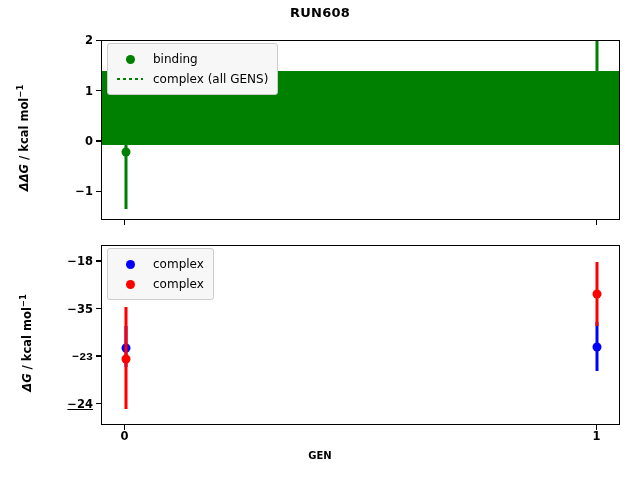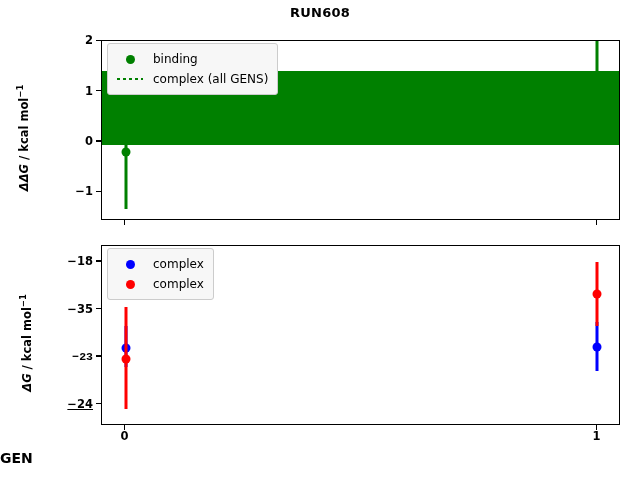--- a/index.html
+++ b/index.html
@@ -34,22 +34,22 @@
   }
 
   
   .ylabel{
     position:absolute;font-size:11.5px;font-weight:bold;color:#000;
     transform-origin:50% 50%;transform:rotate(-90deg);white-space:nowrap;text-align:center;
   }
   #ylabel-top{left:-47px;top:130px;width:140px;}
   #ylabel-bottom{left:-44px;top:335px;width:140px;}
   .xlabel{
-    position:absolute;left:0;top:450px;width:640px;
-    font-size:14px;font-weight:bold;color:#000;
+    position:absolute;left:0;top:450px;width:640px;text-align:center;
+    font-size:10px;font-weight:bold;color:#000;
   }
   .sup{font-size:8.5px;vertical-align:super;}
   .ital{font-style:italic;}
 
   
   .band{position:absolute;}
   .errbar{position:absolute;width:3px;transform:translateX(-50%);}
   .marker{position:absolute;width:9px;height:9px;border-radius:50%;transform:translate(-50%,-50%);}
 
   

